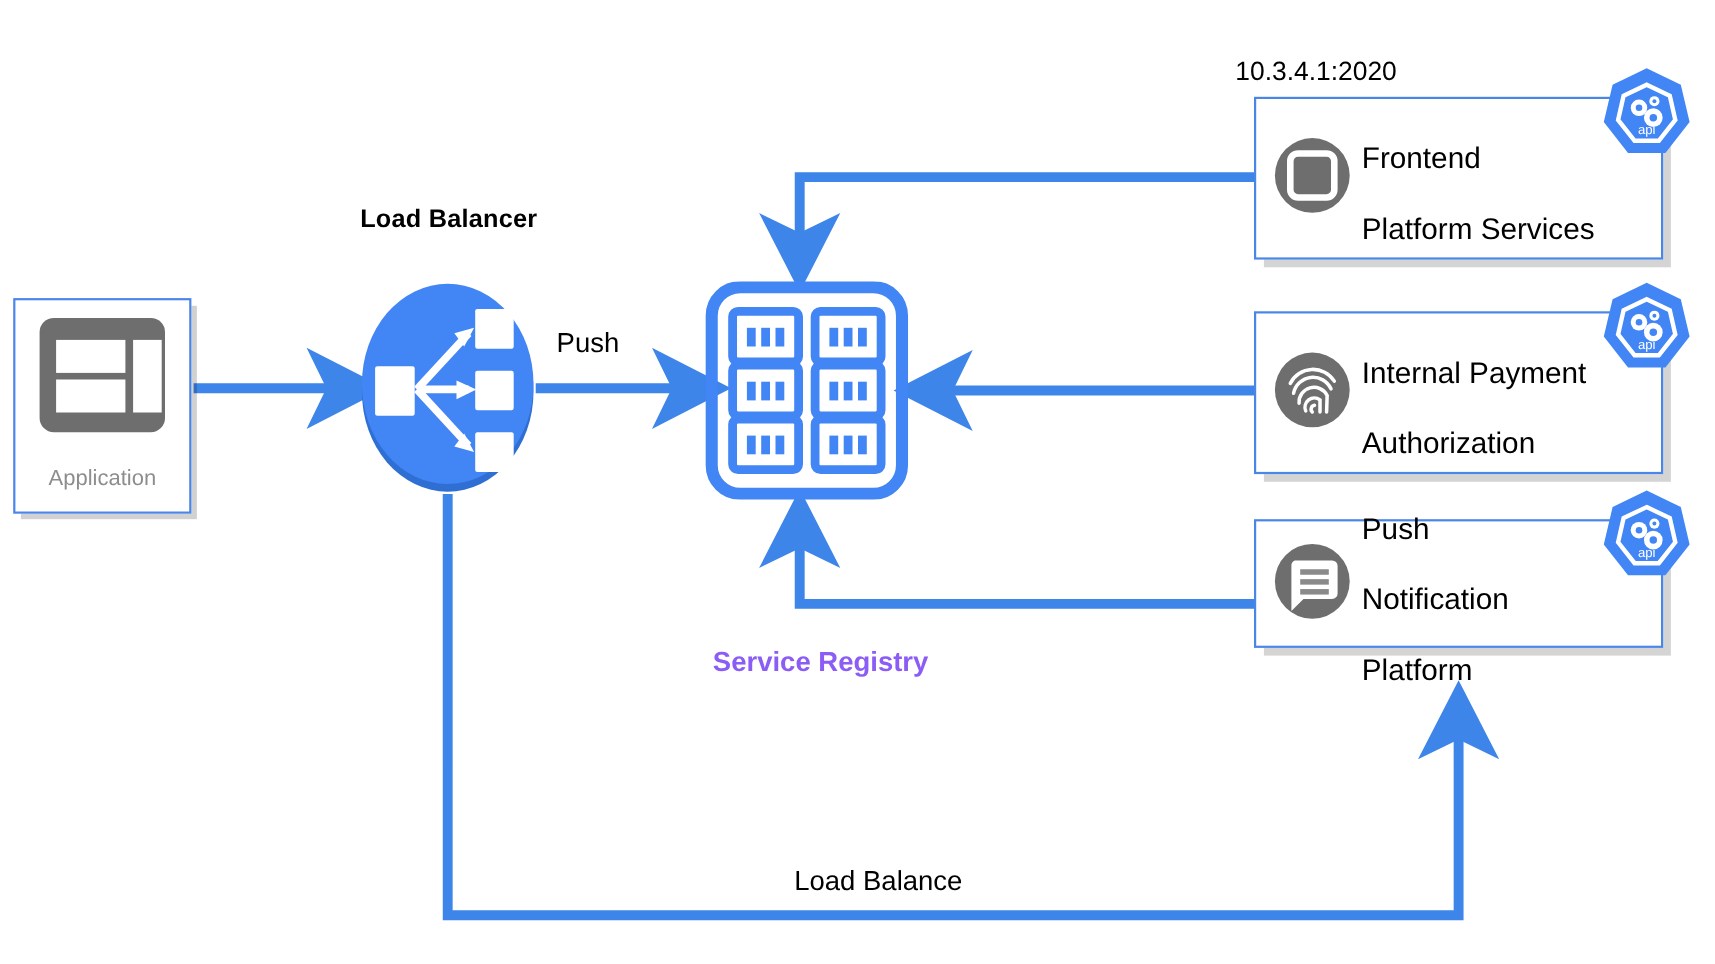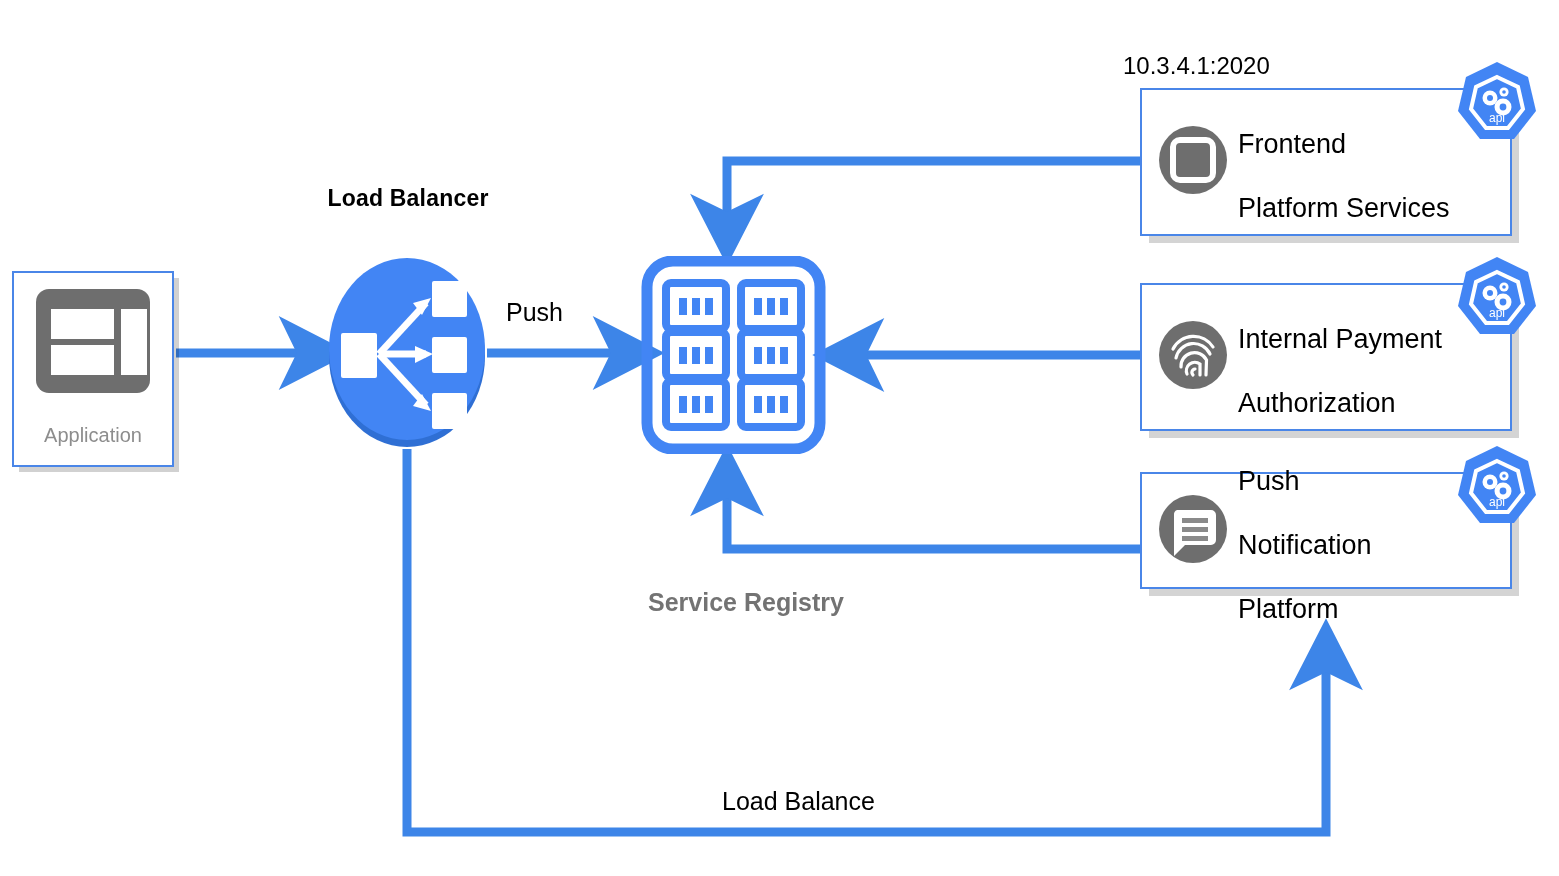--- a/index.html
+++ b/index.html
@@ -83,21 +83,21 @@
     height: 198px;
   }
   .sr-title {
     position: absolute;
     left: 596px;
     top: 588px;
     width: 300px;
     text-align: center;
     font-size: 25px;
     font-weight: bold;
-    color: #737373;
+    color: #8b5cf6;
   }
 
   
   .edge-label {
     position: absolute;
     font-size: 25px;
     color: #000000;
     font-family: "Liberation Sans", sans-serif;
     white-space: nowrap;
   }

